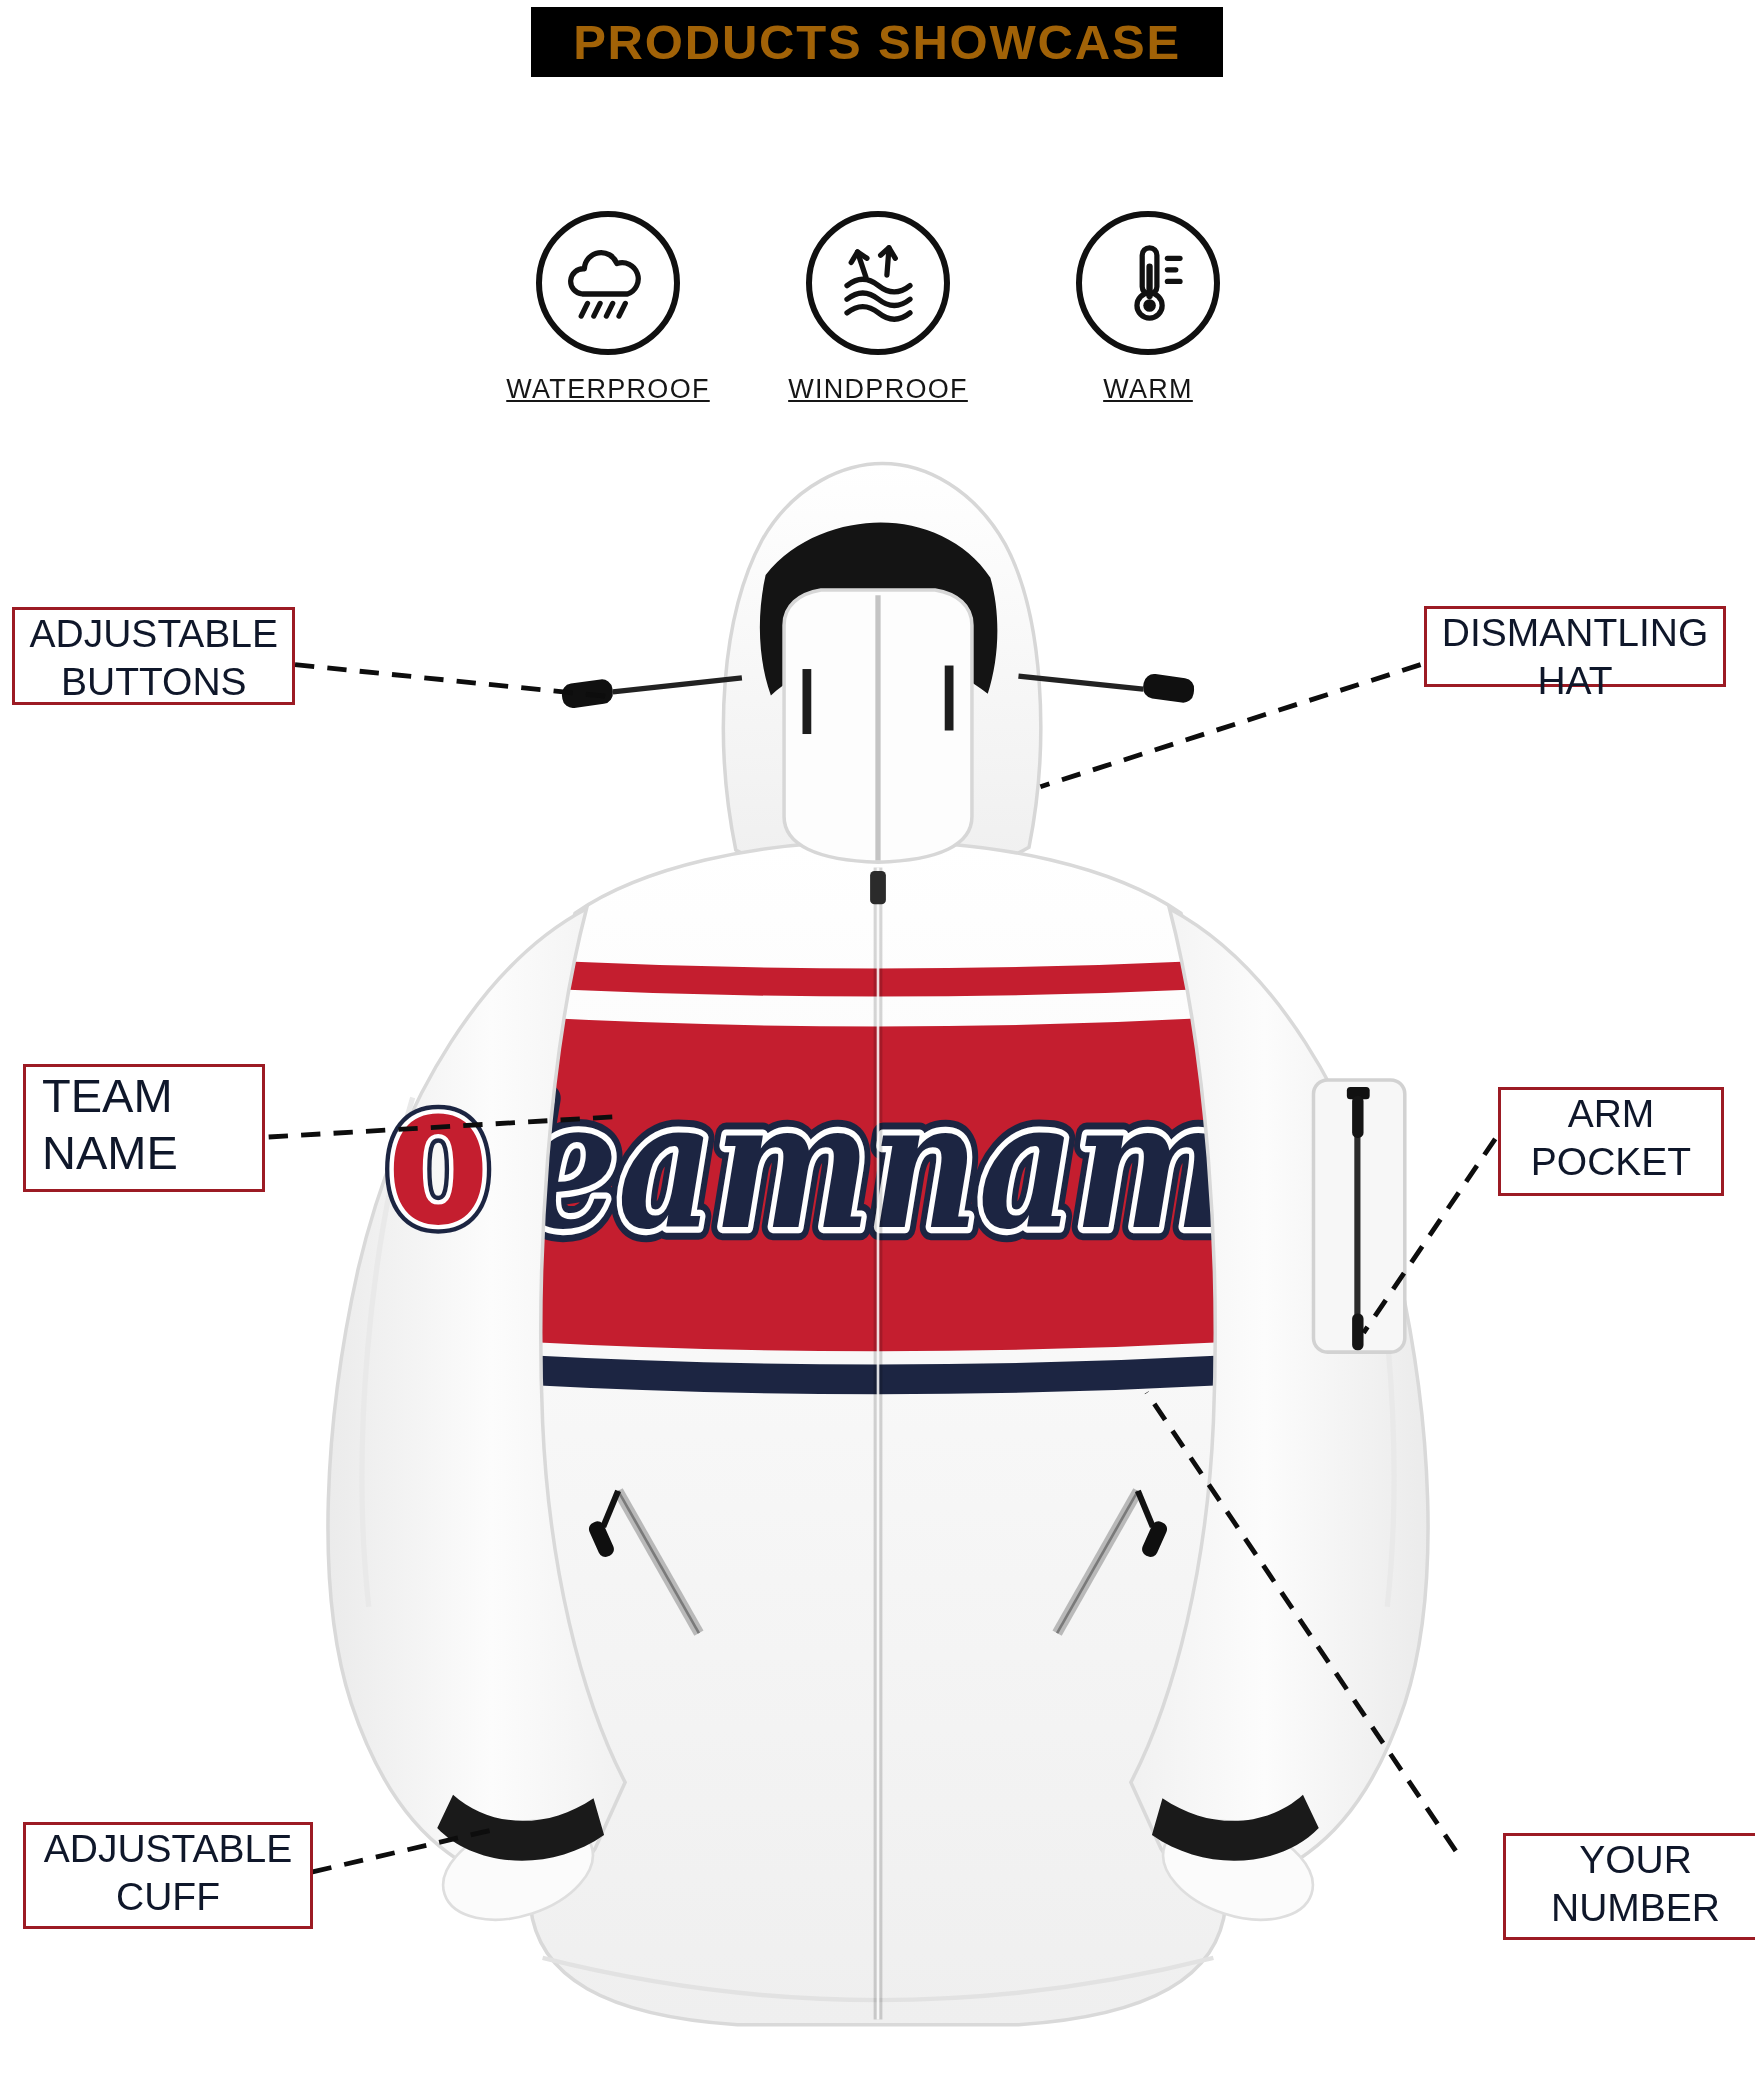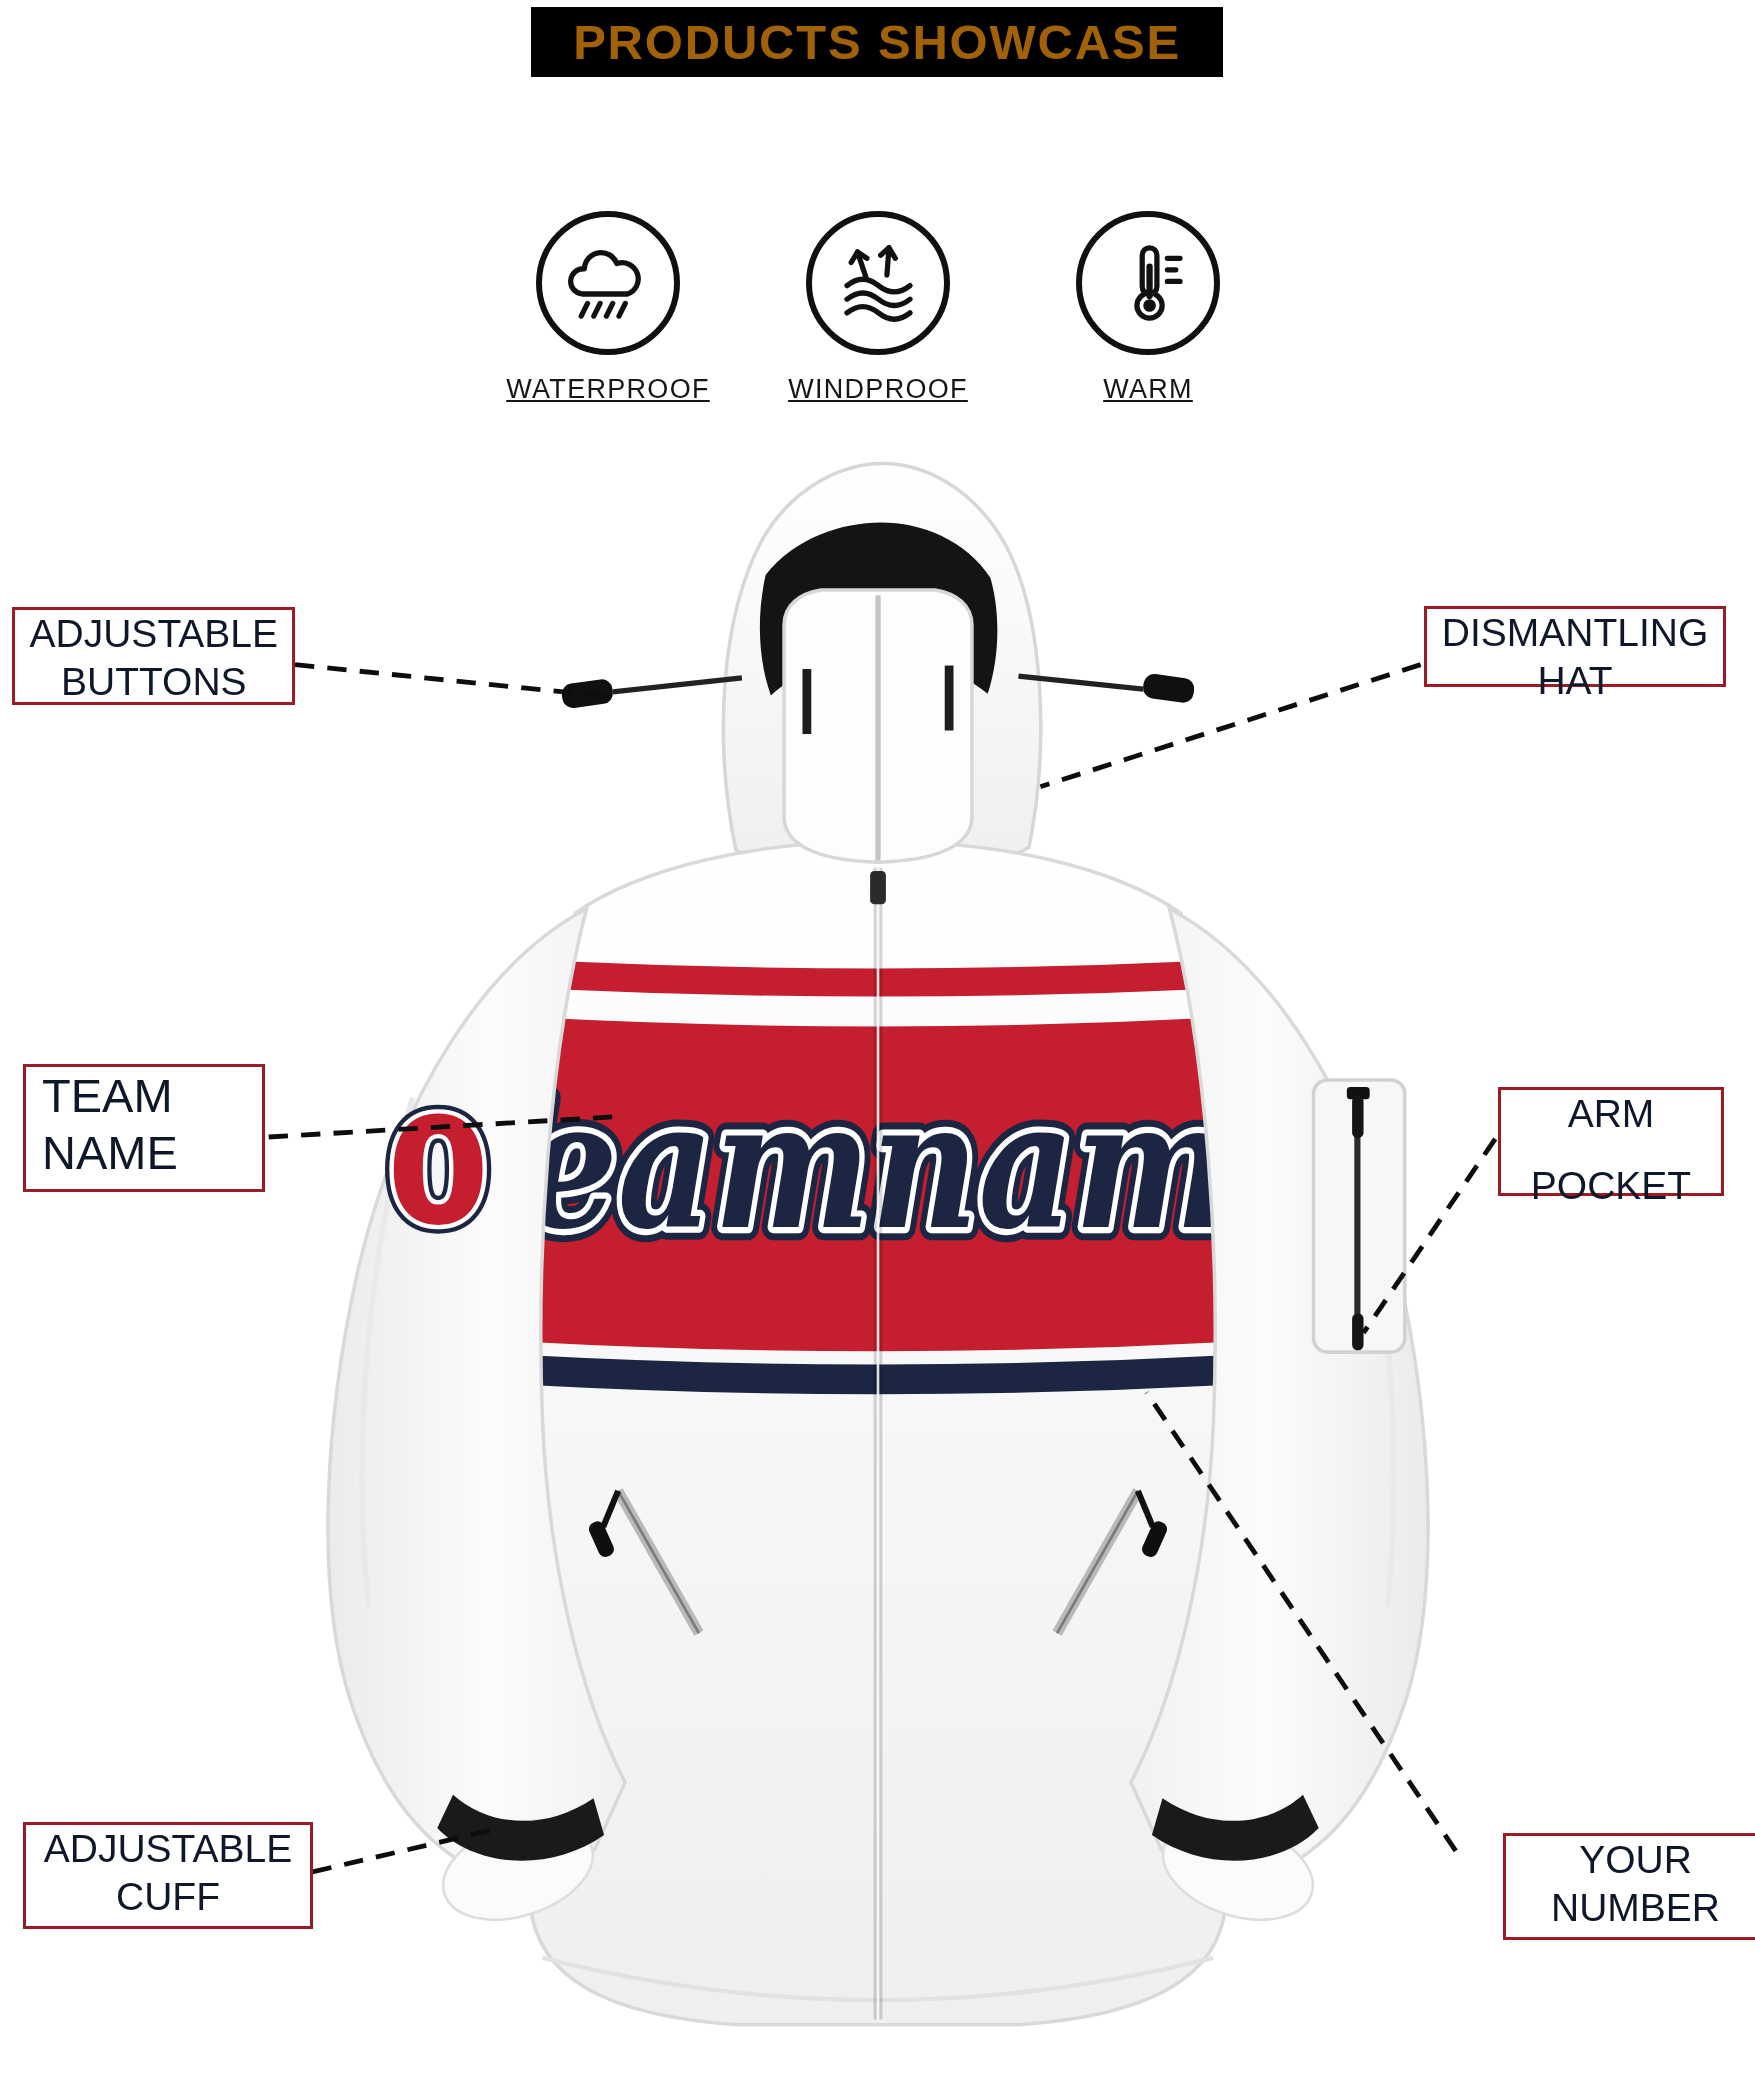--- a/index.html
+++ b/index.html
@@ -37,21 +37,21 @@
   .callout {
     position: absolute; z-index: 4; background: #ffffff;
     border: 3.5px solid #9c1b24; color: #0f172a;
     display: flex; flex-direction: column; align-items: center;
     text-align: center; font-size: 39px; line-height: 1.22;
   }
   .c1 { left: 12.3px;   top: 607px;  width: 283px; height: 98px; }
   .c2 { left: 1424px; top: 606px;  width: 302px; height: 81px; }
   .c3 { left: 23px;   top: 1064px; width: 242px; height: 128px; font-size: 47px;
         align-items: flex-start; padding-left: 16px; text-align: left; }
-  .c4 { left: 1498px; top: 1087px; width: 226px; height: 109px; gap: 24px; }
+  .c4 { left: 1498px; top: 1087px; width: 226px; height: 109px; }
   .c5 { left: 23px;   top: 1822px; width: 290px; height: 107px; }
   .c6 { left: 1503px; top: 1833px; width: 265px; height: 107px; }
 </style>
 </head>
 <body>
 
 <div id="canvas">
 
   <div class="banner">
     <span>PRODUCTS SHOWCASE</span>

